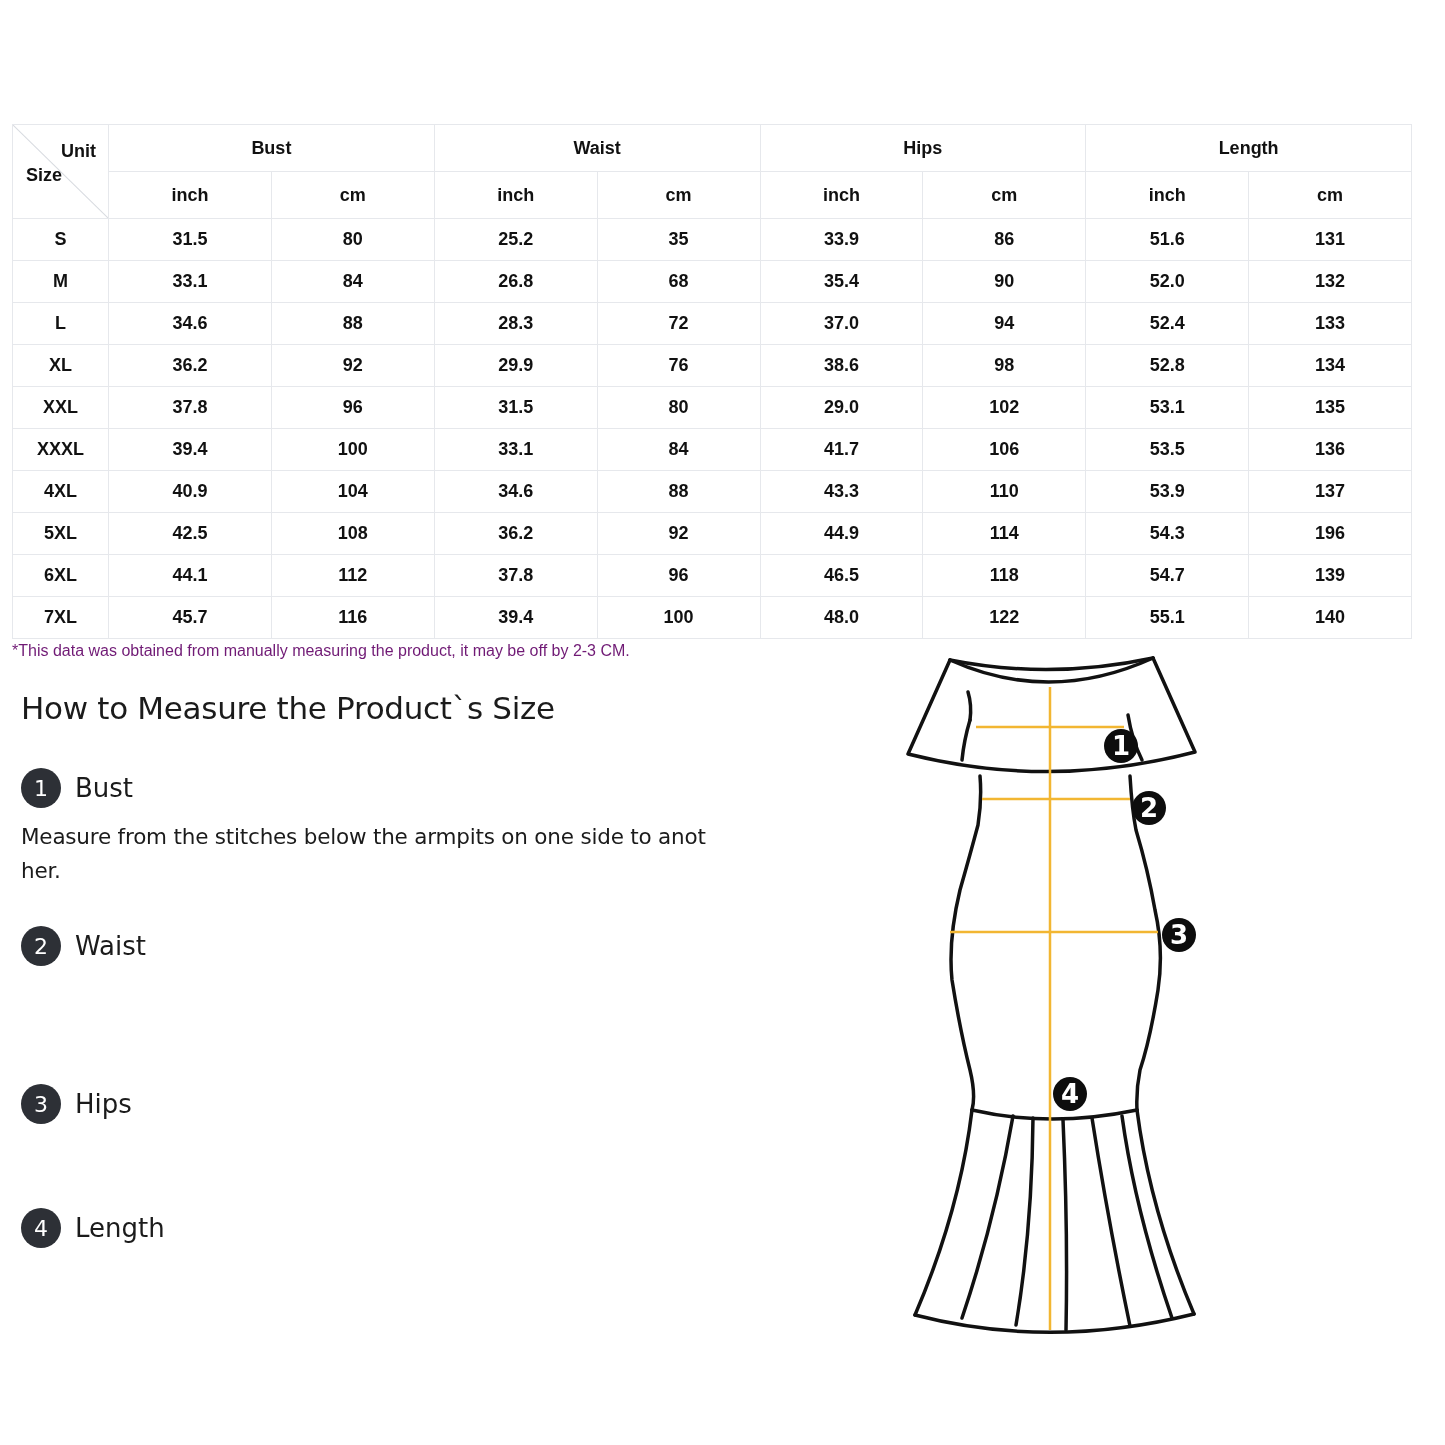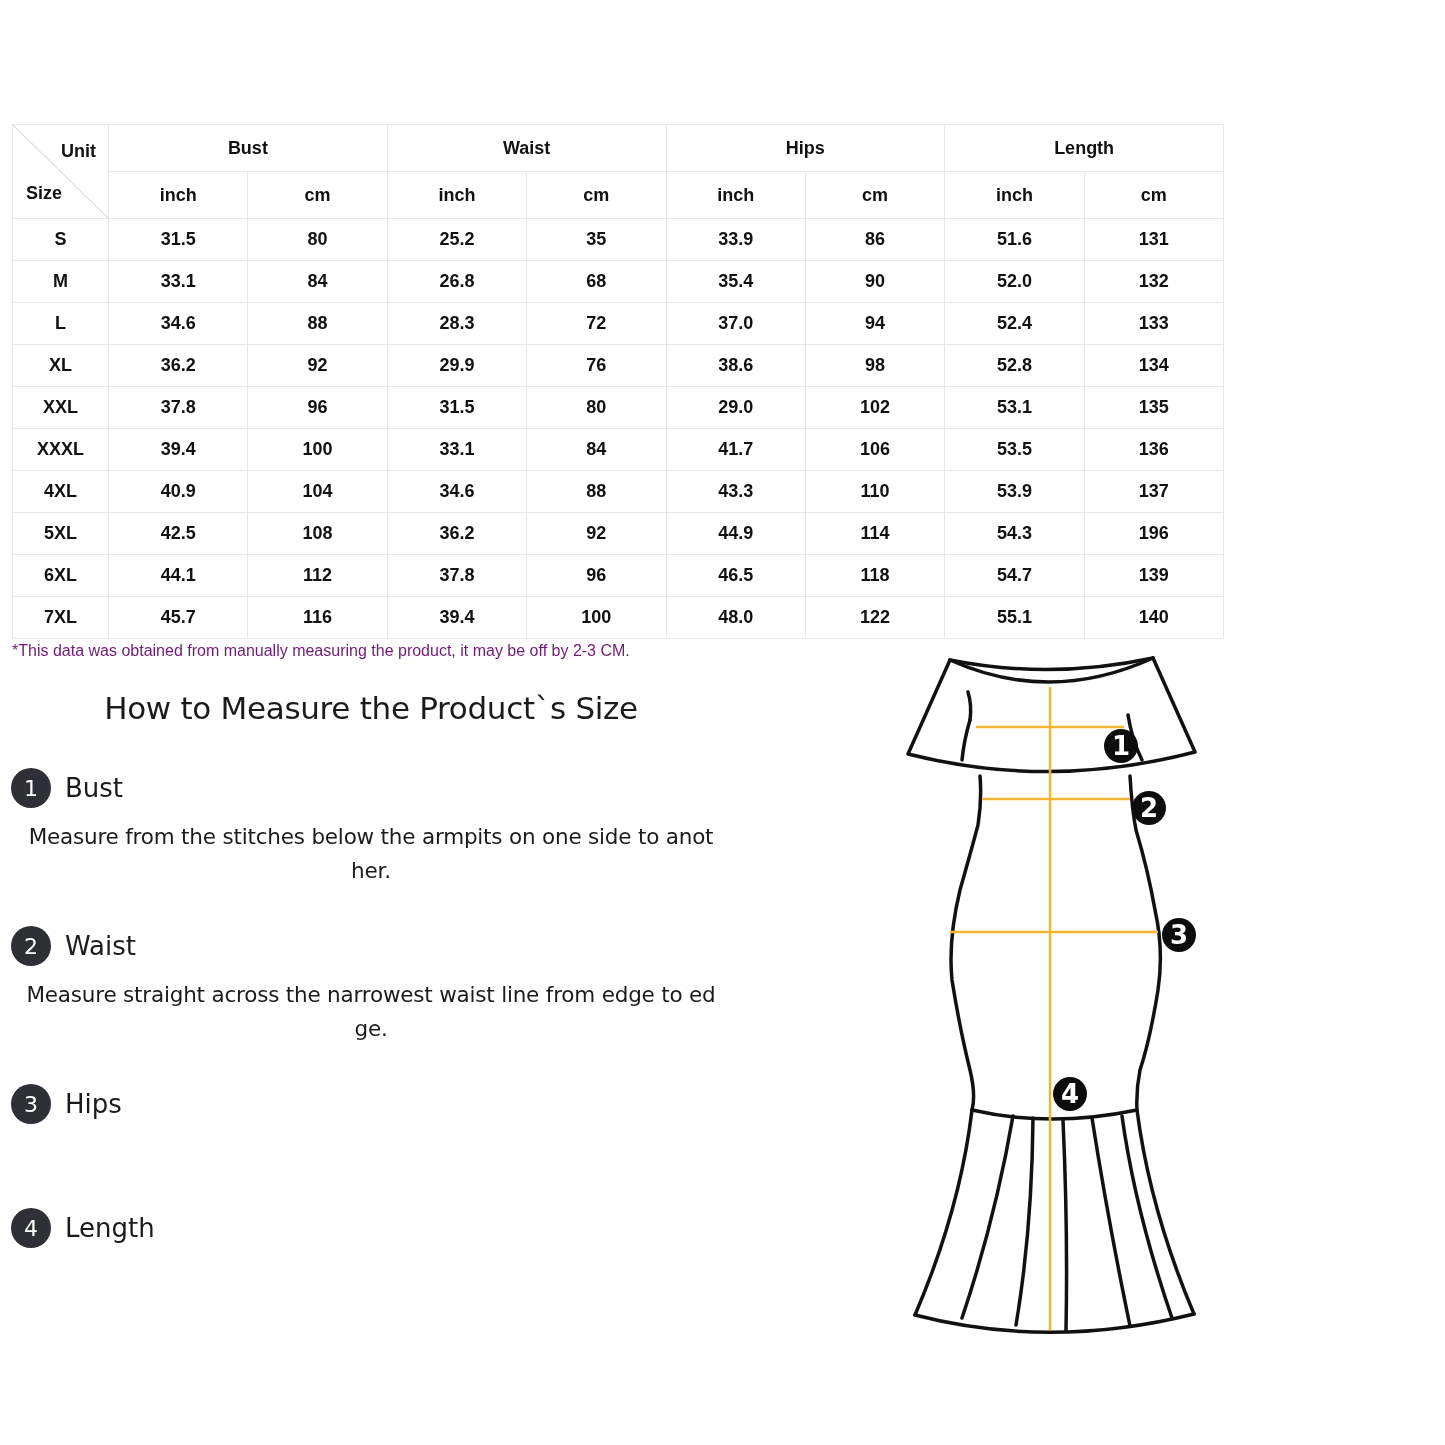--- a/index.html
+++ b/index.html
@@ -1,37 +1,37 @@
 <!DOCTYPE html>
 <html><head>
 <meta charset="utf-8">
 <style>
   html, body { margin:0; padding:0; background:#ffffff; }
   body { width:1445px; height:1445px; position:relative; overflow:hidden;
          font-family:"Liberation Sans", sans-serif; color:#111; }
 
   
-  .size-table { position:absolute; left:12px; top:124px; width:1212px;
+  .size-table { position:absolute; left:12px; top:124px; width:1400px;
                 border-collapse:collapse; table-layout:fixed; }
   .size-table td, .size-table th { border:1px solid #e6e8ec; text-align:center;
                 font-weight:bold; font-size:18px; color:#111; padding:0; }
   .size-table tr.hdr1 th { height:46px; }
   .size-table tr.hdr2 th { height:46px;text-align:center; }
   .size-table tbody td { height:41px; }
   .corner { position:relative; }
   .corner svg { position:absolute; left:0; top:0; width:100%; height:100%; }
   .corner .unit { position:absolute; right:12px; top:16px; }
-  .corner .size { position:absolute; left:13px; bottom:14px; }
+  .corner .size { position:absolute; left:13px; bottom:32px; }
 
   .note { position:absolute; left:12px; top:642px; font-size:16px; color:#701a75;
           font-family:"Liberation Sans", sans-serif; }
 
   
-  .guide { position:absolute; left:11px; top:690px; width:720px;
-           font-family:"DejaVu Sans", sans-serif; color:#1b1b1b;text-align:center; }
+  .guide { position:absolute; left:21px; top:690px; width:720px;
+           font-family:"DejaVu Sans", sans-serif; color:#1b1b1b; }
   .guide h1 { font-size:31px; font-weight:normal; margin:0; height:50px; letter-spacing:-0.3px; }
   .step { position:absolute; left:0; }
   .step .head { display:flex; align-items:center; }
   .step .num { width:40px; height:40px; border-radius:50%; background:#2d3036; color:#fff;
                font-size:22px; display:flex; align-items:center; justify-content:center; }
   .step .label { font-size:26px; margin-left:14px; }
   .step .desc { font-size:21.5px; line-height:34px; margin-top:12px; width:720px; letter-spacing:-0.2px; }
 
   .figure { position:absolute; left:900px; top:650px; width:310px; height:690px; }
 </style>
@@ -200,21 +200,20 @@
       <span class="label">Bust</span>
     </div>
     <div class="desc">Measure from the stitches below the armpits on one side to anot her.</div>
   </div>
 
   <div class="step" style="top:236px">
     <div class="head">
       <span class="num">2</span>
       <span class="label">Waist</span>
     </div>
-    <div class="desc">Measure straight across the narrowest waist line from edge to ed ge.</div>
   </div>
 
   <div class="step" style="top:394px">
     <div class="head">
       <span class="num">3</span>
       <span class="label">Hips</span>
     </div>
   </div>
 
   <div class="step" style="top:518px">

